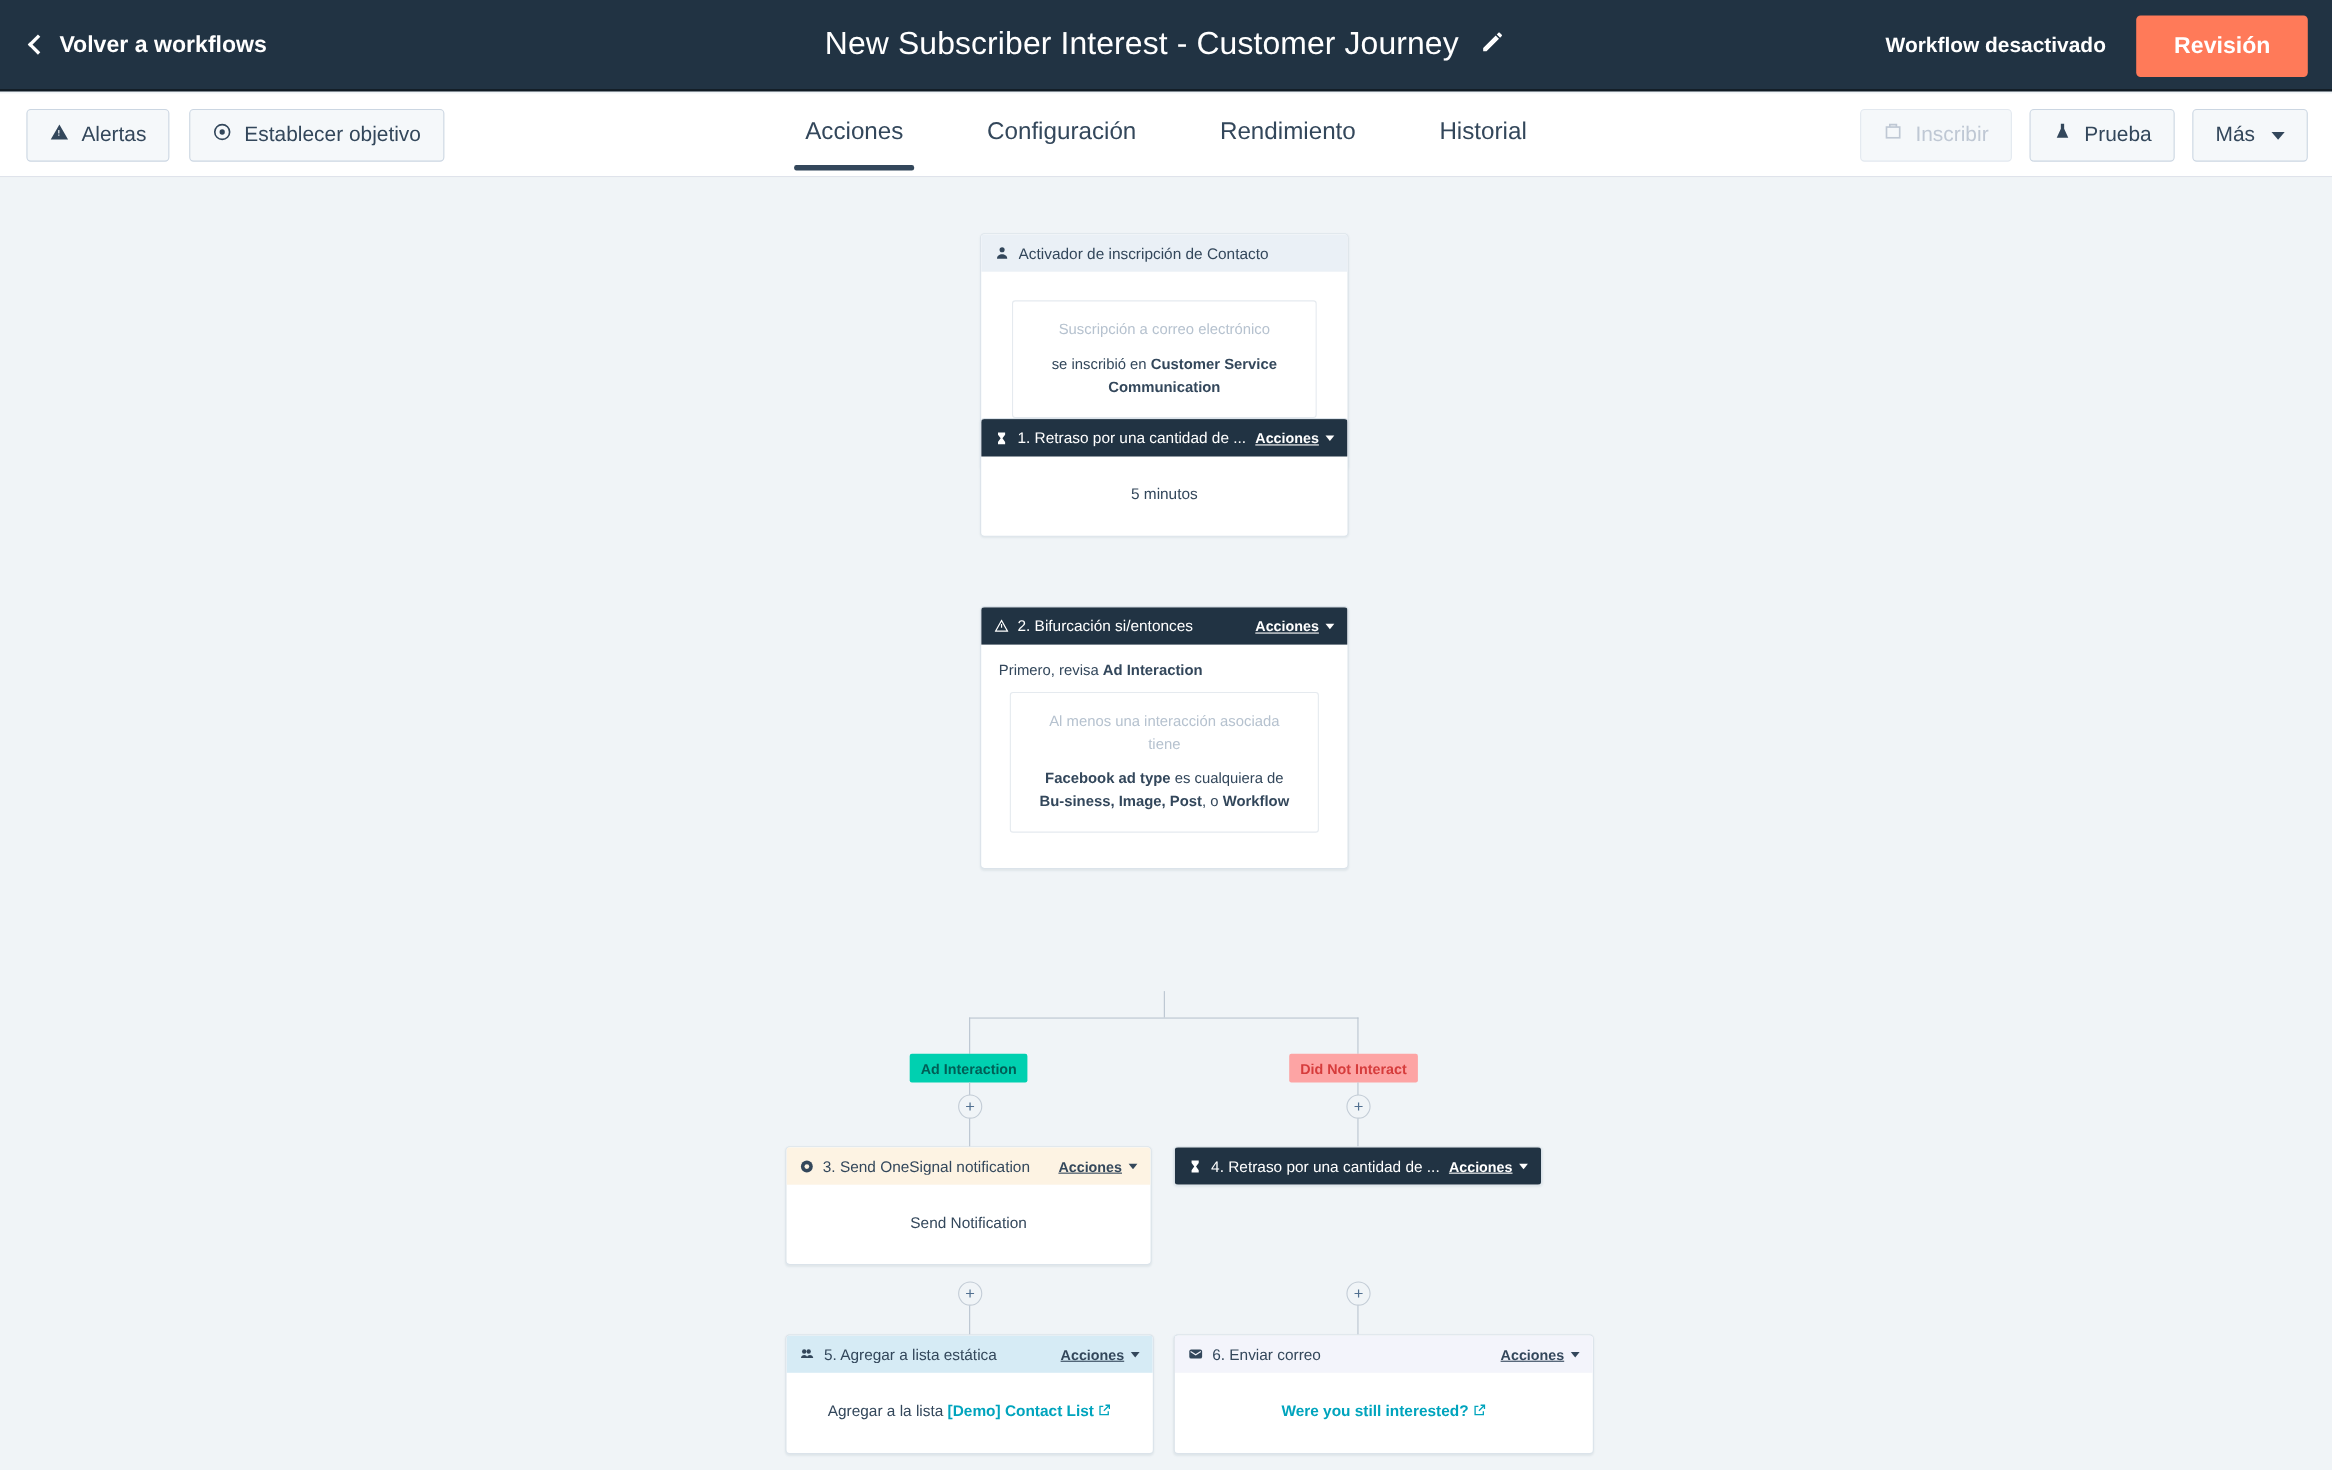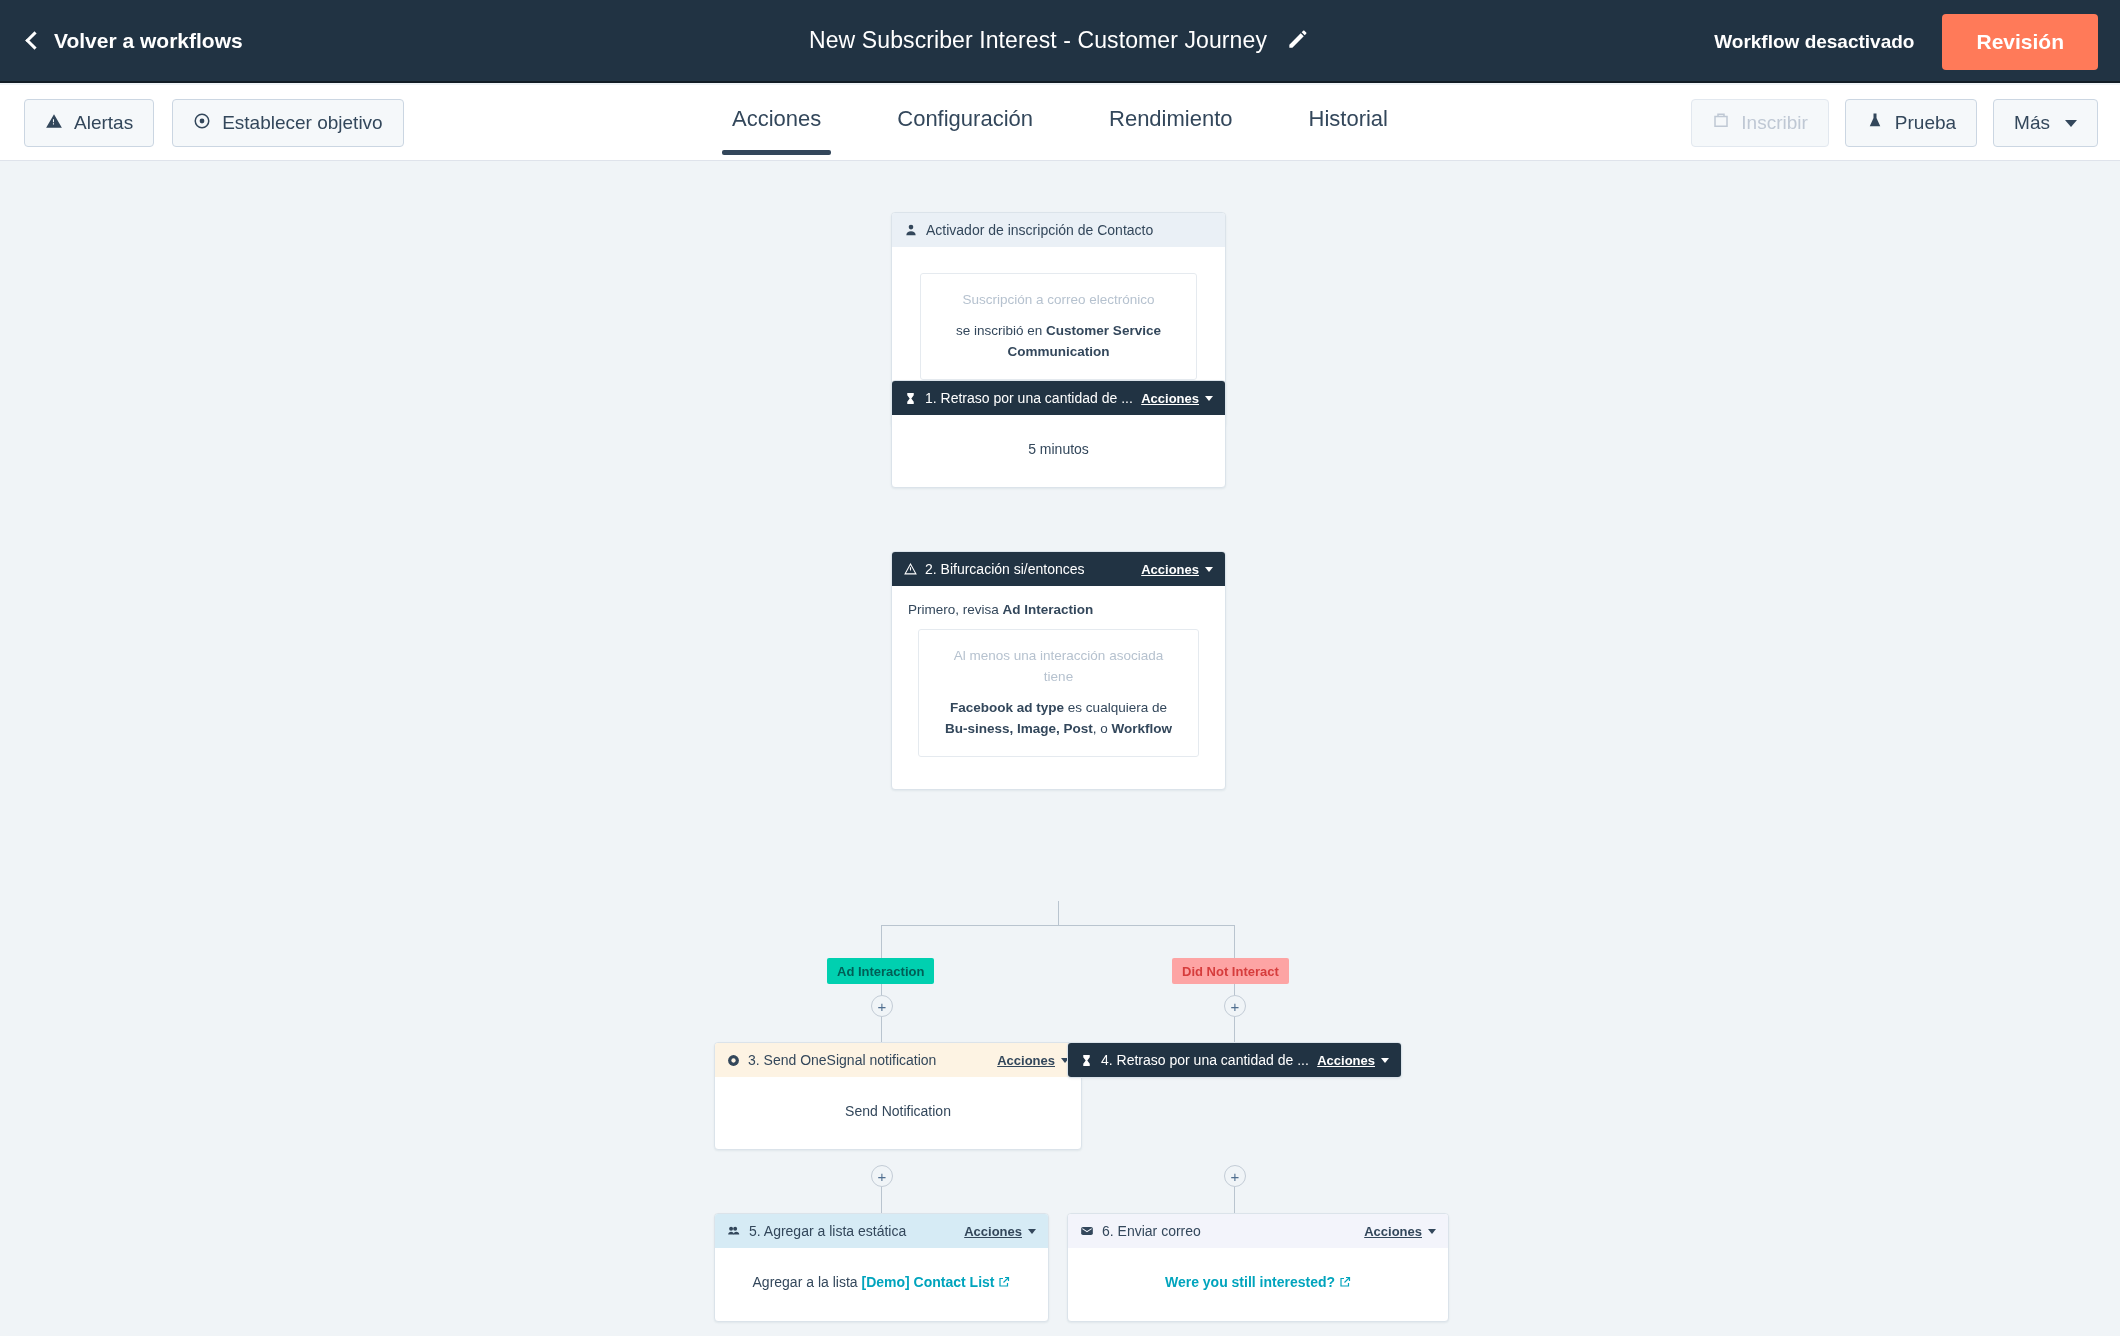--- a/index.html
+++ b/index.html
@@ -30,21 +30,21 @@
     border-bottom: 3px solid #ffffff;
     transform: rotate(45deg);
     margin-right: 2px;
   }
   .topbar-title-wrap {
     position: absolute; left: 0; right: 0;
     display: flex; align-items: center; justify-content: center; gap: 18px;
     pointer-events: none;
   }
   .wf-title {
-    color: #ffffff; font-size: 23px; font-weight: 400; letter-spacing: .1px;
+    color: #ffffff; font-size: 29px; font-weight: 400; letter-spacing: .1px;
     white-space: nowrap;
   }
   .pencil-icon { pointer-events: auto; cursor: pointer; display: block; }
   .topbar-right {
     position: absolute; right: 0; top: 0; height: 83px;
     display: flex; align-items: center; gap: 0;
   }
   .wf-status {
     color: #ffffff; font-size: 19px; font-weight: 600;
     margin-right: 28px; white-space: nowrap;
@@ -367,21 +367,21 @@
   <div class="vline" style="left:1234px; top:763px; height:33px;"></div>
 
   <div class="branch-pill pill-yes" style="left:827px; top:796px;">Ad Interaction</div>
   <div class="branch-pill pill-no" style="left:1172px; top:796px;">Did Not Interact</div>
 
   <div class="vline" style="left:881px; top:822px; height:60px;"></div>
   <div class="vline" style="left:1234px; top:822px; height:60px;"></div>
   <div class="plus-node" style="left:871px; top:833px;">+</div>
   <div class="plus-node" style="left:1224px; top:833px;">+</div>
 
-  <div class="node" style="left:714px; top:880px; width:368px;">
+  <div class="node" style="left:714px; top:880px; width:333px;">
     <div class="card">
       <div class="card-head head-cream">
         <span class="head-icon">
           <svg width="13" height="13" viewBox="0 0 24 24">
               <circle cx="12" cy="12" r="10" fill="#33475b"></circle>
               <circle cx="12" cy="12" r="4" fill="#fdf3e3"></circle>
             </svg>
         </span>
         <span class="ttl">3. Send OneSignal notification</span>
         <span class="acciones">

